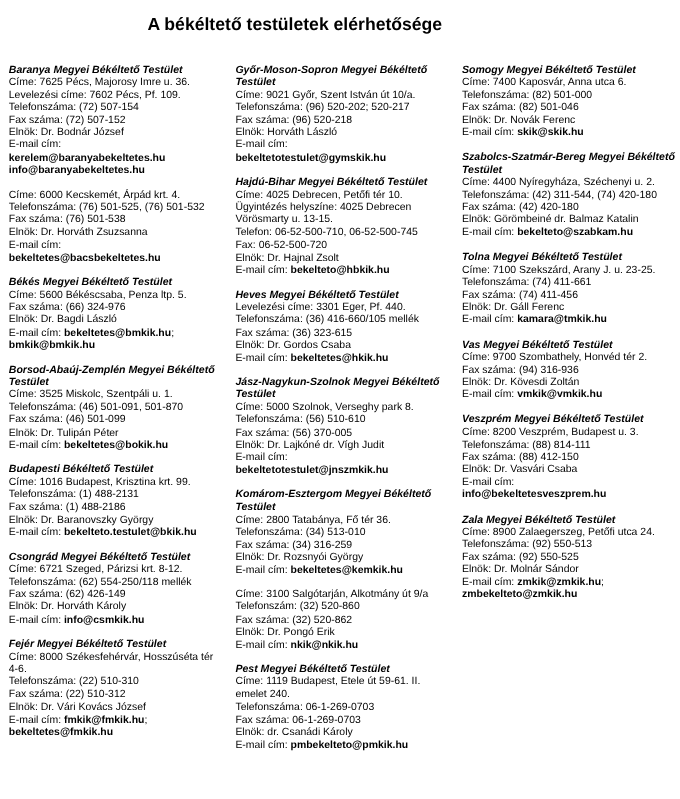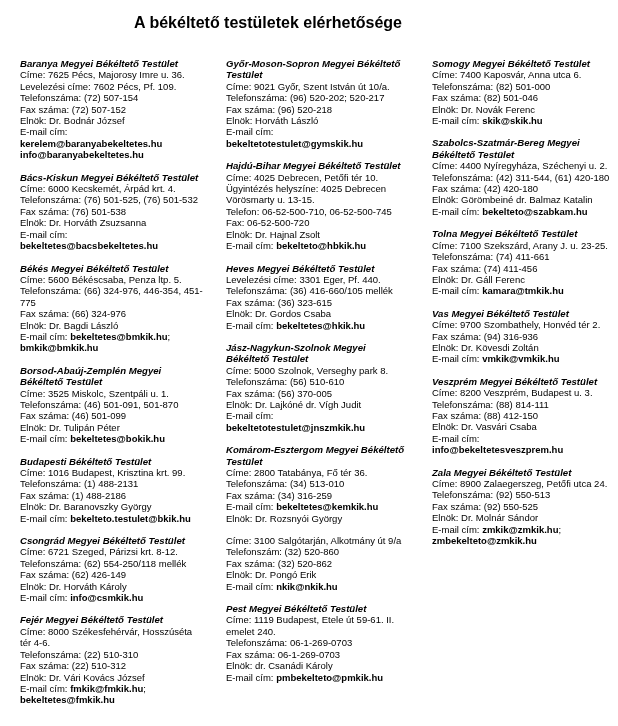--- a/index.html
+++ b/index.html
@@ -30,21 +30,21 @@
   .columns {
     display: flex;
     flex-direction: row;
     gap: 10px;
   }
   .column {
     width: 196px;
     flex: 0 0 196px;
   }
   .entry {
-    margin: 0 0 11px 12px;
+    margin: 0 0 11px 0;
   }
   .entry-name {
     font-weight: bold;
     font-style: italic;
     font-size: 9.6px;
     line-height: 11.4px;
   }
   .line {
     font-size: 9.5px;
     line-height: 11.4px;
@@ -68,31 +68,29 @@
         <div class="entry">
           <div class="entry-name">Baranya Megyei Békéltető Testület</div>
           <div class="line">Címe: 7625 Pécs, Majorosy Imre u. 36.</div>
           <div class="line">Levelezési címe: 7602 Pécs, Pf. 109.</div>
           <div class="line">Telefonszáma: (72) 507-154</div>
           <div class="line">Fax száma: (72) 507-152</div>
           <div class="line">Elnök: Dr. Bodnár József</div>
           <div class="line"><span class="email-label">E-mail cím:</span><br><a class="email-link">kerelem@baranyabekeltetes.hu</a> <a class="email-link">info@baranyabekeltetes.hu</a></div>
         </div>
         <div class="entry">
-          <div class="entry-name">Bács-Kiskun Megyei Békéltető Testület</div>
           <div class="line">Címe: 6000 Kecskemét, Árpád krt. 4.</div>
           <div class="line">Telefonszáma: (76) 501-525, (76) 501-532</div>
           <div class="line">Fax száma: (76) 501-538</div>
           <div class="line">Elnök: Dr. Horváth Zsuzsanna</div>
           <div class="line"><span class="email-label">E-mail cím:</span><br><a class="email-link">bekeltetes@bacsbekeltetes.hu</a></div>
         </div>
         <div class="entry">
           <div class="entry-name">Békés Megyei Békéltető Testület</div>
           <div class="line">Címe: 5600 Békéscsaba, Penza ltp. 5.</div>
-          <div class="line">Telefonszáma: (66) 324-976, 446-354, 451-775</div>
           <div class="line">Fax száma: (66) 324-976</div>
           <div class="line">Elnök: Dr. Bagdi László</div>
           <div class="line"><span class="email-label">E-mail cím:</span> <a class="email-link">bekeltetes@bmkik.hu</a>; <a class="email-link">bmkik@bmkik.hu</a></div>
         </div>
         <div class="entry">
           <div class="entry-name">Borsod-Abaúj-Zemplén Megyei Békéltető Testület</div>
           <div class="line">Címe: 3525 Miskolc, Szentpáli u. 1.</div>
           <div class="line">Telefonszáma: (46) 501-091, 501-870</div>
           <div class="line">Fax száma: (46) 501-099</div>
           <div class="line">Elnök: Dr. Tulipán Péter</div>
@@ -155,22 +153,22 @@
           <div class="line">Telefonszáma: (56) 510-610</div>
           <div class="line">Fax száma: (56) 370-005</div>
           <div class="line">Elnök: Dr. Lajkóné dr. Vígh Judit</div>
           <div class="line"><span class="email-label">E-mail cím:</span><br><a class="email-link">bekeltetotestulet@jnszmkik.hu</a></div>
         </div>
         <div class="entry">
           <div class="entry-name">Komárom-Esztergom Megyei Békéltető Testület</div>
           <div class="line">Címe: 2800 Tatabánya, Fő tér 36.</div>
           <div class="line">Telefonszáma: (34) 513-010</div>
           <div class="line">Fax száma: (34) 316-259</div>
+          <div class="line">Elnök: Dr. Rozsnyói György</div>
           <div class="line"><span class="email-label">E-mail cím:</span> <a class="email-link">bekeltetes@kemkik.hu</a></div>
-          <div class="line">Elnök: Dr. Rozsnyói György</div>
         </div>
         <div class="entry">
           <div class="line">Címe: 3100 Salgótarján, Alkotmány út 9/a</div>
           <div class="line">Telefonszám: (32) 520-860</div>
           <div class="line">Fax száma: (32) 520-862</div>
           <div class="line">Elnök: Dr. Pongó Erik</div>
           <div class="line"><span class="email-label">E-mail cím:</span> <a class="email-link">nkik@nkik.hu</a></div>
         </div>
         <div class="entry">
           <div class="entry-name">Pest Megyei Békéltető Testület</div>
@@ -186,21 +184,21 @@
           <div class="entry-name">Somogy Megyei Békéltető Testület</div>
           <div class="line">Címe: 7400 Kaposvár, Anna utca 6.</div>
           <div class="line">Telefonszáma: (82) 501-000</div>
           <div class="line">Fax száma: (82) 501-046</div>
           <div class="line">Elnök: Dr. Novák Ferenc</div>
           <div class="line"><span class="email-label">E-mail cím:</span> <a class="email-link">skik@skik.hu</a></div>
         </div>
         <div class="entry">
           <div class="entry-name">Szabolcs-Szatmár-Bereg Megyei Békéltető Testület</div>
           <div class="line">Címe: 4400 Nyíregyháza, Széchenyi u. 2.</div>
-          <div class="line">Telefonszáma: (42) 311-544, (61) 420-180</div>
+          <div class="line">Telefonszáma: (42) 311-544, (74) 420-180</div>
           <div class="line">Fax száma: (42) 420-180</div>
           <div class="line">Elnök: Görömbeiné dr. Balmaz Katalin</div>
           <div class="line"><span class="email-label">E-mail cím:</span> <a class="email-link">bekelteto@szabkam.hu</a></div>
         </div>
         <div class="entry">
           <div class="entry-name">Tolna Megyei Békéltető Testület</div>
           <div class="line">Címe: 7100 Szekszárd, Arany J. u. 23-25.</div>
           <div class="line">Telefonszáma: (74) 411-661</div>
           <div class="line">Fax száma: (74) 411-456</div>
           <div class="line">Elnök: Dr. Gáll Ferenc</div>

